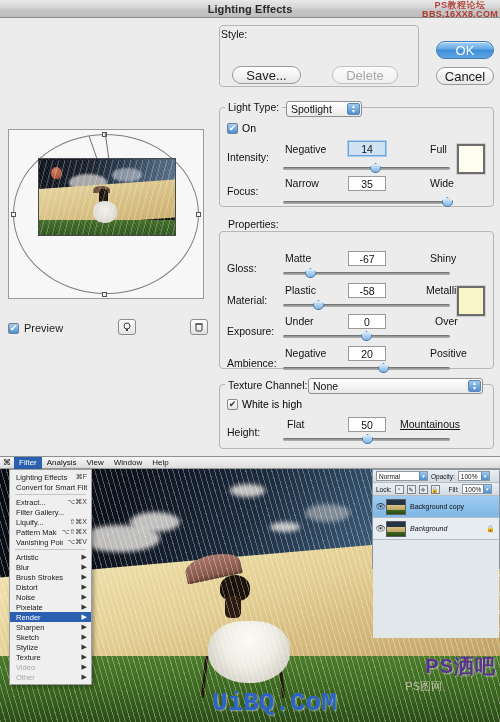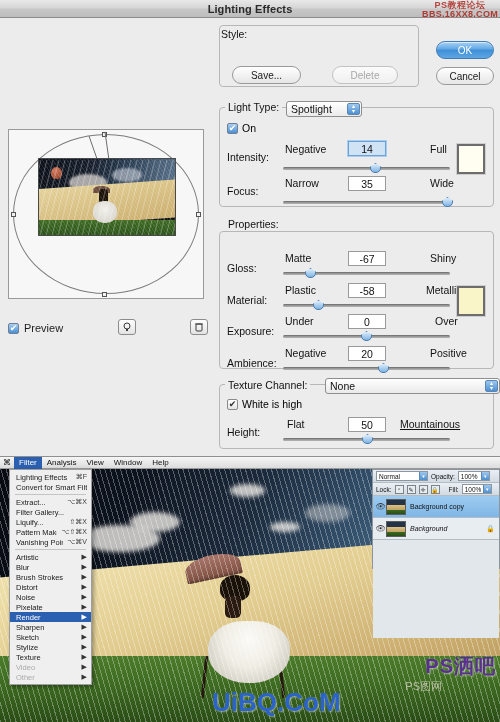--- a/index.html
+++ b/index.html
@@ -137,21 +137,21 @@
     border:1px solid #5d87b3;
     display:flex;flex-direction:column;align-items:center;justify-content:center;
     color:#fff; font-size:6px; line-height:5px;
   }
 
   .btn {
     height:18px; border-radius:9px;
     border:1px solid #9a9a9a;
     background:linear-gradient(to bottom,#ffffff,#e6e6e6);
     display:flex;align-items:center;justify-content:center;
-    font-size:10px; color:#1b1b1b;
+    font-size:13px; color:#1b1b1b;
   }
   .btn.disabled { color:#a7a7a7; border-color:#c2c2c2;
     background:linear-gradient(to bottom,#fbfbfb,#f0f0f0); }
   .btn.primary {
     background:linear-gradient(to bottom,#a7d2f5 0%,#60a7e4 45%,#3d8ed8 50%,#5fa6e2 100%);
     border-color:#3e7ab5; color:#fff; font-weight:normal;
     box-shadow:inset 0 1px 0 rgba(255,255,255,.6);
   }
 
   .numbox {
@@ -252,20 +252,21 @@
     text-shadow:1px 1px 2px rgba(255,255,255,.55);
     letter-spacing:1px;
     pointer-events:none;
   }
   .wm-uibq {
     position:absolute; left:212px; bottom:4px;
     font-size:26px; font-weight:bold; color:#2b63c8;
     text-shadow:1px 1px 2px rgba(255,255,255,.5);
     letter-spacing:0px;
     pointer-events:none;
+    font-family:Liberation Mono, monospace;
   }
   .wm-ps2 {
     position:absolute; right:58px; bottom:28px;
     font-size:11px; color:#d8d2c2; opacity:.8;
     pointer-events:none;
   }
 
   
   #layersPanel {
     position:absolute; right:0; top:12px; width:128px; height:100px;
@@ -473,21 +474,21 @@
     <div class="row-label" style="position:absolute;left:71px;top:328px;">Negative</div>
     <div class="numbox" style="position:absolute;left:134px;top:327px;">20</div>
     <div class="row-label" style="position:absolute;left:216px;top:328px;">Positive</div>
     <div class="track" style="left:69px;top:348px;width:167px;"></div>
     <div class="knob" style="left:164px;top:344px;"></div>
 
     <div class="swatch" style="left:243px;top:267px;background:#FAF5C8;"></div>
 
     <div class="grp" style="left:5px; top:365px; width:275px; height:65px;"></div>
     <div class="grp-title" style="left:11px;top:360px;">Texture Channel:</div>
-    <div class="select" style="position:absolute;left:111px;top:359px;width:175px;">
+    <div class="select" style="position:absolute;left:94px;top:359px;width:175px;">
       <span>None</span>
       <span class="arrows">
           <span>▴</span>
           <span>▾</span>
         </span>
     </div>
 
     <div style="position:absolute;left:13px;top:379px;display:flex;align-items:center;">
       <span class="chk off" style="background:linear-gradient(to bottom,#fff,#e6e6e6);color:#333;">✔</span>
       <span style="margin-left:4px;font-size:10.5px;">White is high</span>

